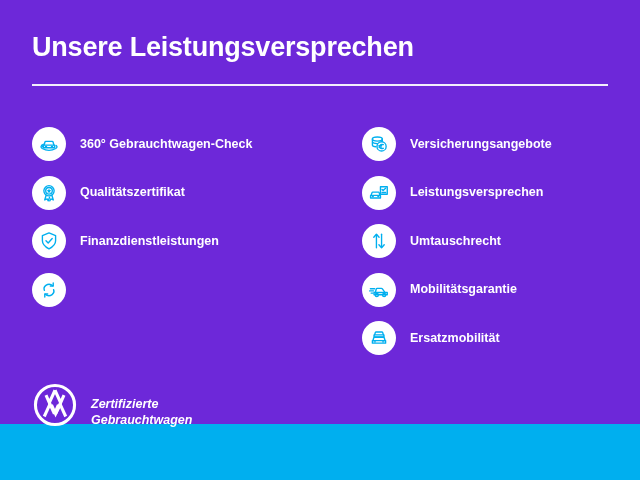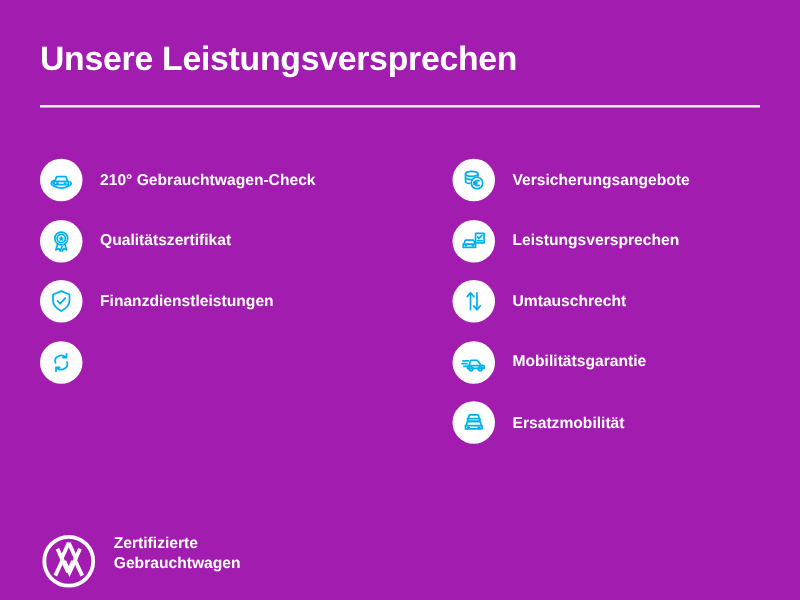--- a/index.html
+++ b/index.html
@@ -10,22 +10,22 @@
     width: 640px;
     height: 480px;
     overflow: hidden;
     background: #00AFEF;
     font-family: "Liberation Sans", sans-serif;
     -webkit-font-smoothing: antialiased;
   }
   .panel {
     position: relative;
     width: 640px;
-    height: 480px;
-    background: #a21caf;
+    height: 424px;
+    background: #6d28d9;
     box-sizing: border-box;
   }
 
   
   .header {
     position: absolute;
     left: 32px;
     top: 30px;
     right: 32px;
   }
@@ -100,23 +100,24 @@
     font-weight: bold;
     color: #ffffff;
     line-height: 15px;
     white-space: nowrap;
   }
 
   
   .brand {
     position: absolute;
     left: 32px;
-    top: 426px;
+    top: 382px;
     display: flex;
-    align-items: flex-start;
+    align-items: flex-end;
+    font-style: italic;
   }
   .vw-logo {
     width: 46px;
     height: 46px;
     flex: 0 0 auto;
   }
   .vw-logo svg { display: block; width: 46px; height: 46px; }
   .vw-logo svg .ring {
     fill: none;
     stroke: #ffffff;
@@ -156,21 +157,21 @@
         <span class="icon-badge">
           <svg viewBox="0 0 24 24">
             <path d="M6.6 13.2 L7.6 9.8 Q7.8 9.1 8.5 9.1 L15.5 9.1 Q16.2 9.1 16.4 9.8 L17.4 13.2"></path>
             <path d="M5.8 13.2 L18.2 13.2 L18.2 16.1 L5.8 16.1 Z"></path>
             <path d="M8.1 14.7 L9.3 14.7"></path>
             <path d="M14.7 14.7 L15.9 14.7"></path>
             <path d="M4.2 13.6 Q2.2 15.3 4.6 16.9 Q8.2 19 12 19 Q15.8 19 19.4 16.9 Q21.8 15.3 19.8 13.6"></path>
             <path d="M5.6 15.2 L3.9 13.5 L5.9 12.3"></path>
           </svg>
         </span>
-        <span class="promise-label">210° Gebrauchtwagen-Check</span>
+        <span class="promise-label">360° Gebrauchtwagen-Check</span>
       </div>
 
       <div class="promise-row">
         <span class="icon-badge">
           <svg viewBox="0 0 24 24">
             <circle cx="12" cy="9.6" r="5.6"></circle>
             <circle cx="12" cy="9.6" r="3.6"></circle>
             <path class="solid" d="M12 7.1 L12.75 8.75 L14.5 8.95 L13.2 10.15 L13.55 11.9 L12 11.05 L10.45 11.9 L10.8 10.15 L9.5 8.95 L11.25 8.75 Z"></path>
             <path d="M8.9 14.4 L7.3 19.6 L10 18.4 L11.2 20.6 L12.6 16.6"></path>
             <path d="M15.1 14.4 L16.7 19.6 L14 18.4 L12.8 20.6"></path>

